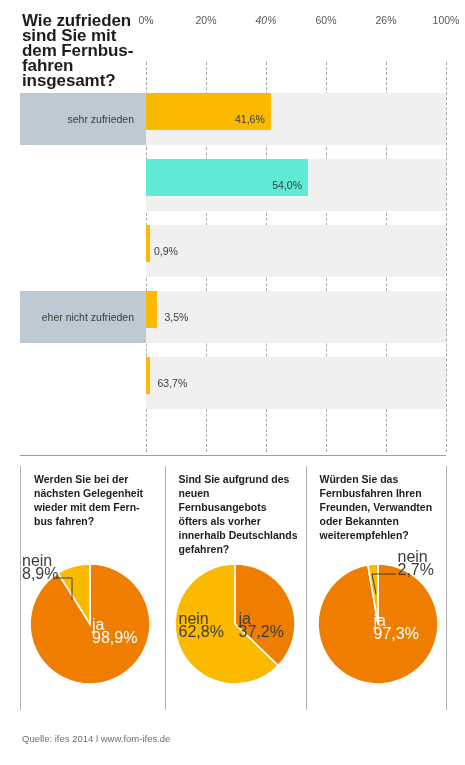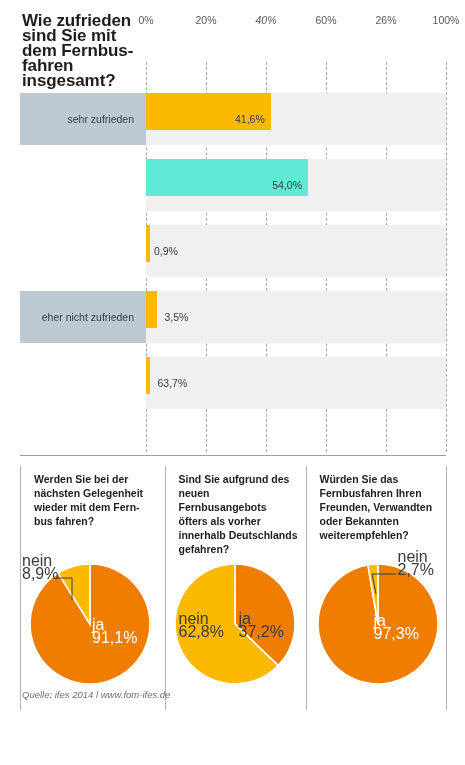--- a/index.html
+++ b/index.html
@@ -74,22 +74,22 @@
   }
   .pie-wrap{position:absolute;left:0;top:86px;width:141px;height:150px;}
   .pie-svg{position:absolute;left:0;top:0;}
 
   .pie-label{position:absolute;font-size:16px;line-height:13px;white-space:nowrap;}
   .pie-label.dark{color:#3c3c3b;}
   .pie-label.light{color:#ffffff;}
 
   
   .footer{
-    position:absolute;left:22px;top:689px;
-    font-size:9.5px;font-style:italic;color:#6f6f6e;white-space:nowrap;
+    position:absolute;left:22px;top:733px;
+    font-size:9.5px;color:#6f6f6e;white-space:nowrap;
   }
 </style>
 </head>
 <body>
 
 <div class="infographic">
 
   <div class="bar-section">
 
     <div class="chart-title">Wie zufrieden sind Sie mit dem Fernbus-fahren insgesamt?</div>
@@ -159,21 +159,21 @@
       <div class="pie-panel" style="left: 20px;">
         <div class="pie-question">Werden Sie bei der nächsten Gelegenheit wieder mit dem Fern-bus fahren?</div>
         <div class="pie-wrap">
           <svg class="pie-svg" width="141" height="150">
             <path d="M 70 72 L 70 12 A 60 60 0 1 1 38.16932894159591 21.13932383489503 Z" fill="#ef7d00" stroke="#ffffff" stroke-width="1.6"></path>
             <path d="M 70 72 L 38.16932894159591 21.13932383489503 A 60 60 0 0 1 69.99999999999993 12 Z" fill="#fbba00" stroke="#ffffff" stroke-width="1.6"></path>
             <path d="M 36 26 L 52 26 L 52 48" stroke="#3c3c3b" stroke-width="1" fill="none"></path>
           </svg>
           <div class="pie-label light" style="left: 72px; top: 66px;">
             <div>ja</div>
-            <div>91,1%</div>
+            <div>98,9%</div>
           </div>
           <div class="pie-label dark" style="left: 2px; top: 2px;">
             <div>nein</div>
             <div>8,9%</div>
           </div>
         </div>
       </div>
       <div class="pie-panel" style="left: 164.5px;">
         <div class="pie-question">Sind Sie aufgrund des neuen Fernbusangebots öfters als vorher innerhalb Deutschlands gefahren?</div>
         <div class="pie-wrap">

